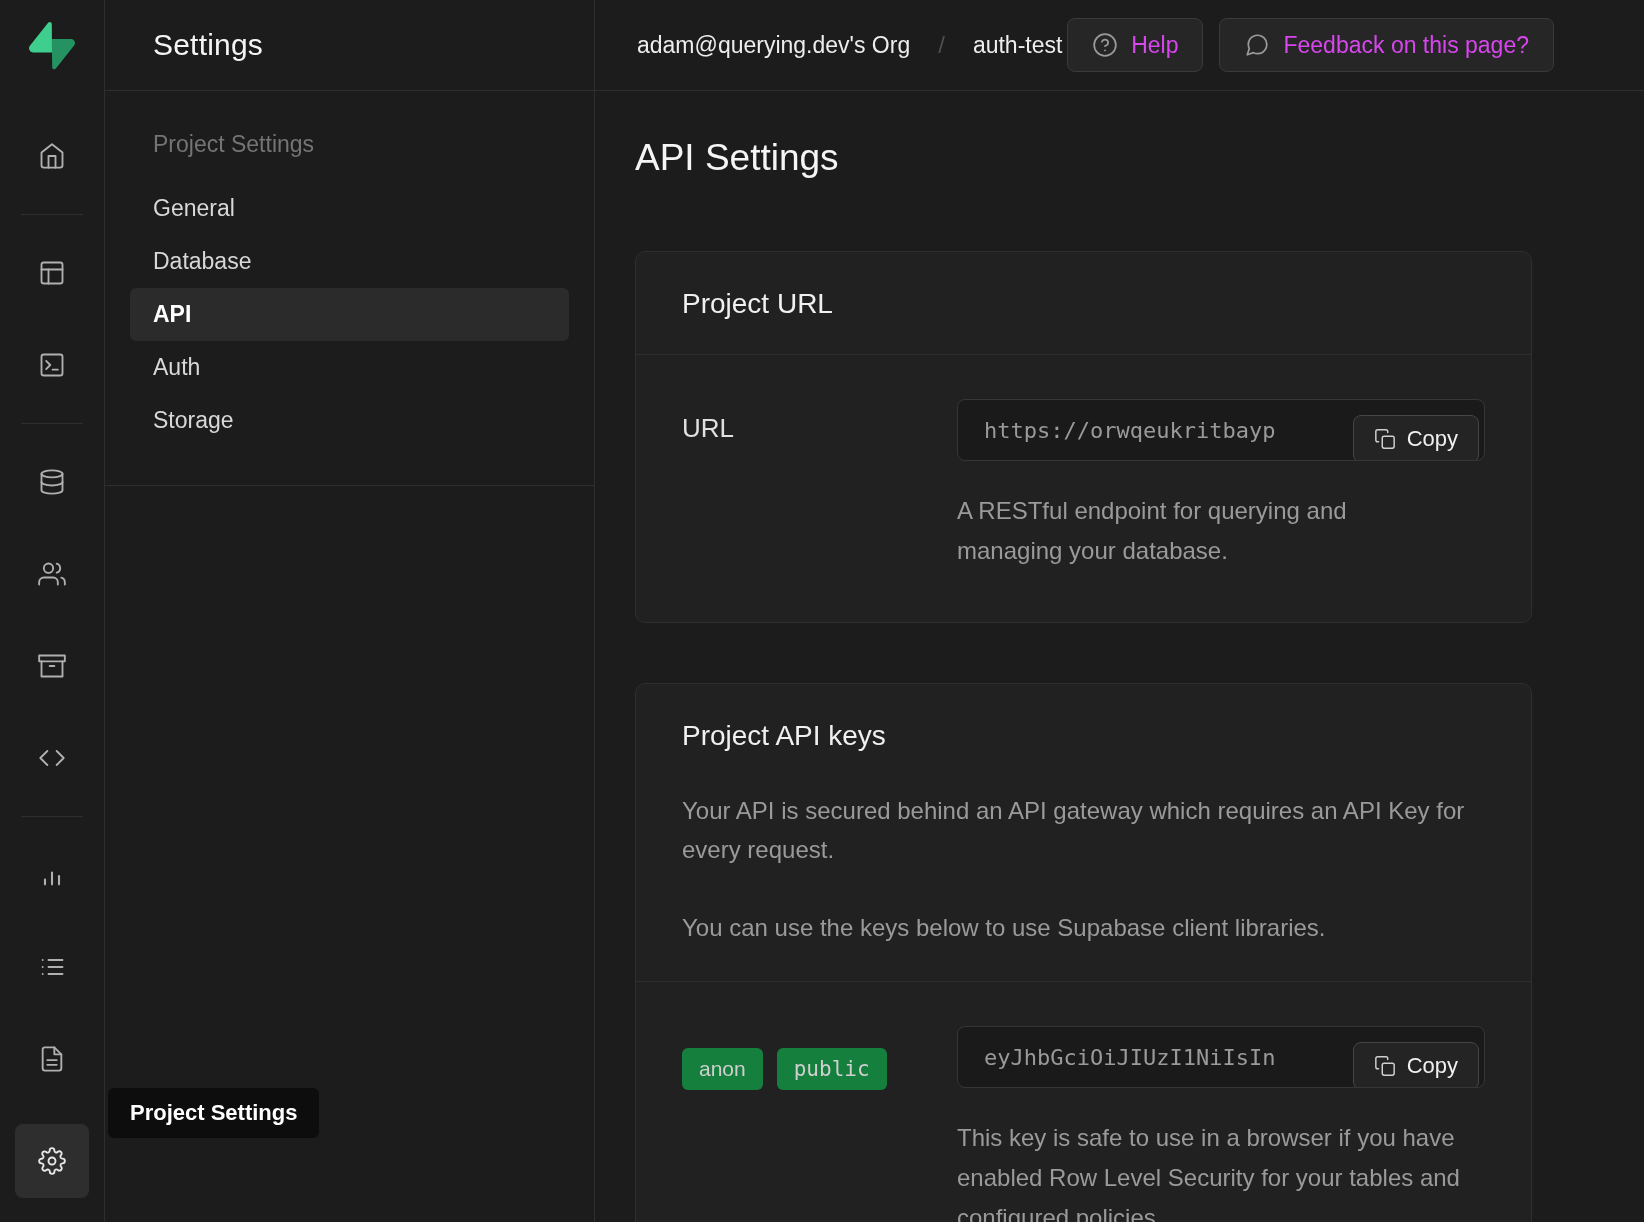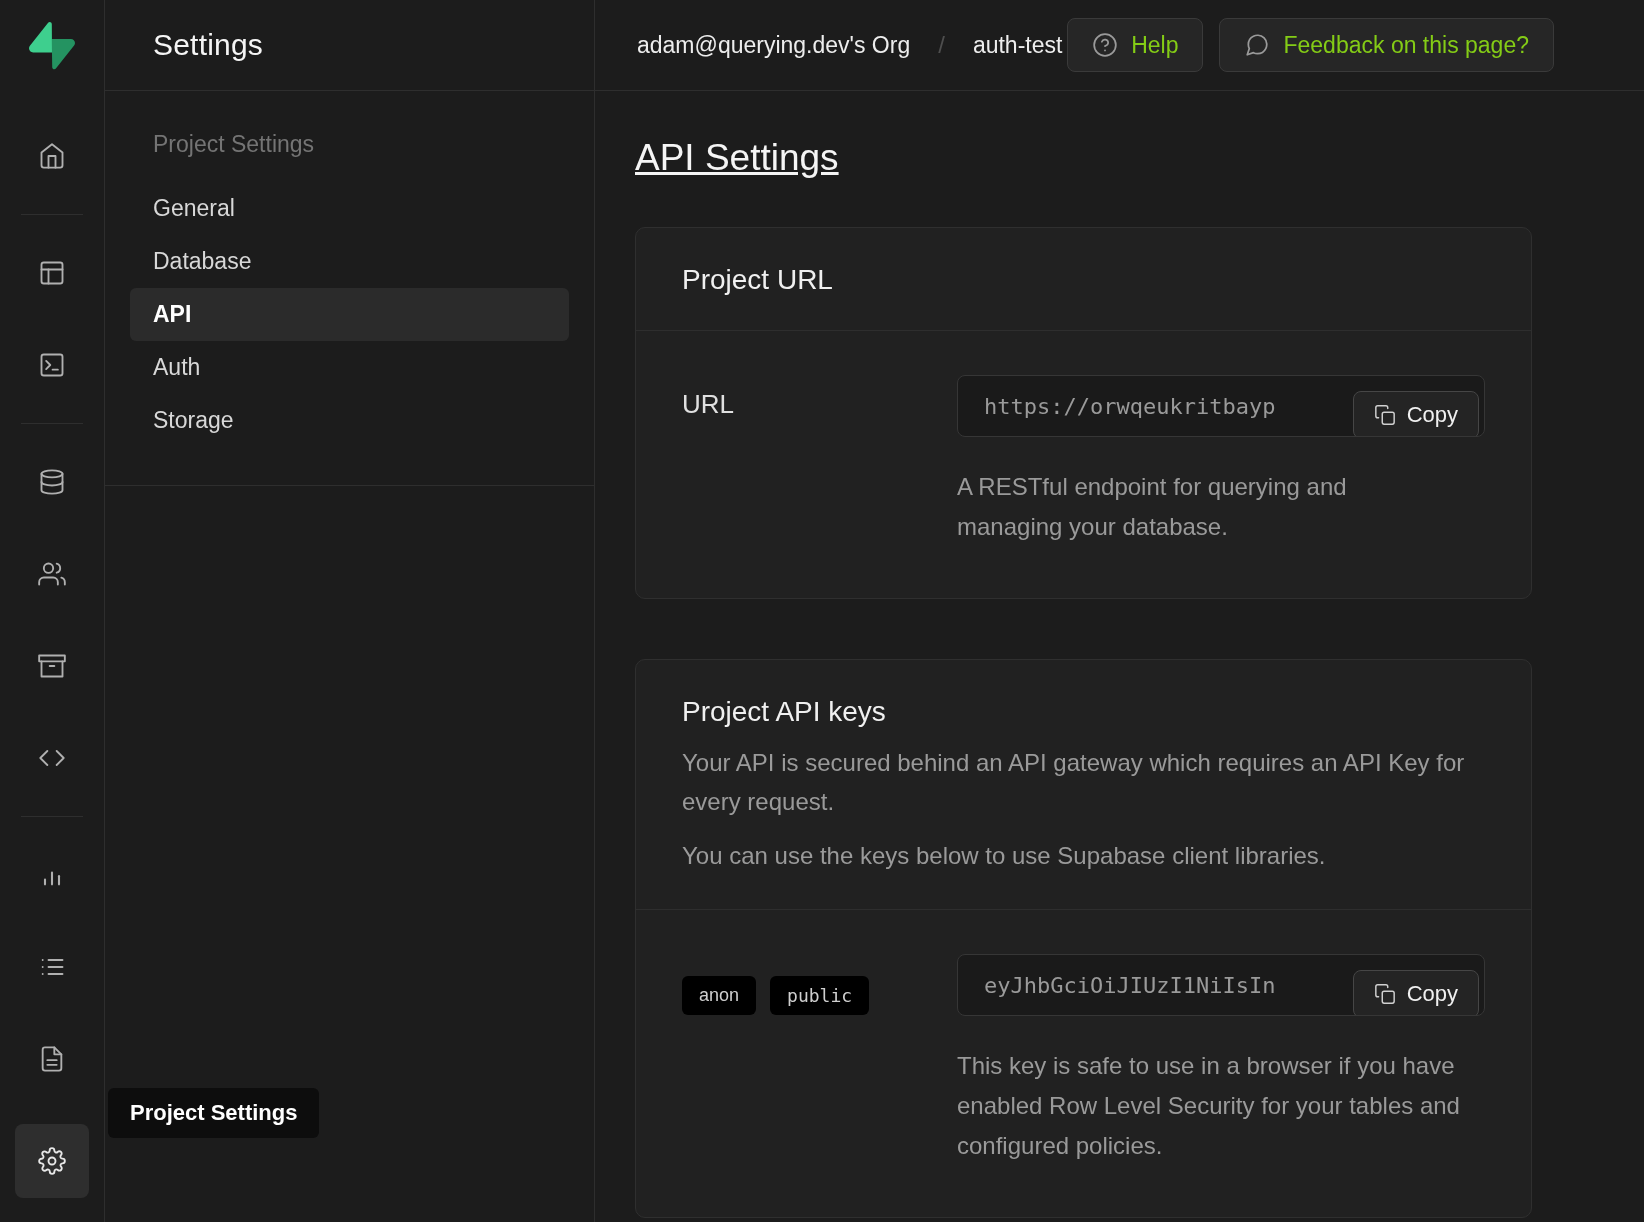--- a/index.html
+++ b/index.html
@@ -75,37 +75,37 @@
     border-bottom: 1px solid #2e2e2e;
   }
   .breadcrumb { display: flex; align-items: center; gap: 28px; font-size: 23px; }
   .crumb { color: #ededed; cursor: pointer; }
   .crumb-sep { color: #4e4e4e; font-size: 24px; }
   .topbar-actions { margin-left: auto; display: flex; gap: 16px; }
   .topbar-btn {
     display: flex; align-items: center; gap: 13px;
     background: #262626; border: 1px solid #3a3a3a;
     border-radius: 8px; height: 54px; padding: 16px 24px;
-    color: #84cc16; font-size: 23px; font-family: inherit; cursor: pointer;
+    color: #d946ef; font-size: 23px; font-family: inherit; cursor: pointer;
   }
   .topbar-btn svg { width: 26px; height: 26px; color: #9a9a9a; }
 
   
   .content { padding: 46px 112px 0 40px; overflow: hidden; flex: 1; }
-  .page-title { font-size: 37px; font-weight: 500; color: #f5f5f5; margin-bottom: 48px; text-decoration: underline; }
+  .page-title { font-size: 37px; font-weight: 500; color: #f5f5f5; margin-bottom: 72px; }
 
   .card {
     background: #212121;
     border: 1px solid #2f2f2f;
     border-radius: 10px;
     margin-bottom: 60px;
   }
   .card-header { padding: 36px 46px 34px 46px; border-bottom: 1px solid #2e2e2e; }
   .card-title { font-size: 28px; font-weight: 500; color: #f0f0f0; }
-  .card-header .card-desc { margin-top: 16px; }
+  .card-header .card-desc { margin-top: 40px; }
   .card-desc { font-size: 24px; color: #9a9a9a; line-height: 1.6; max-width: 820px; }
   .card-body { padding: 44px 46px 52px 46px; }
 
   .field-row { display: flex; align-items: flex-start; }
   .field-label-col { width: 275px; flex: 0 0 275px; padding-top: 14px; }
   .field-label { font-size: 26px; color: #e0e0e0; }
   .field-control { flex: 1; min-width: 0; }
 
   .input-wrap {
     position: relative; height: 62px;
@@ -126,22 +126,22 @@
     background: #242424; border: 1px solid #464646; border-radius: 8px;
     color: #f0f0f0; font-size: 22px; font-family: inherit; cursor: pointer;
   }
   .copy-btn svg { width: 22px; height: 22px; color: #d0d0d0; }
 
   .field-desc { margin-top: 30px; font-size: 24px; color: #9a9a9a; line-height: 1.65; max-width: 480px; }
   .field-desc.wide { max-width: 510px; }
 
   .badges { display: flex; gap: 14px; align-items: center; padding-top: 8px; }
   .badge {
-    background: #000000; border-radius: 6px;
-    padding: 9px 17px; font-size: 18px; color: #cfcfcf;
+    background: #15803d; border-radius: 6px;
+    padding: 9px 17px; font-size: 21px; color: #cfcfcf;
   }
   .badge.mono { font-family: "DejaVu Sans Mono", monospace; }
 </style>
 </head>
 <body>
 
 <div class="app">
 
   <nav class="icon-rail">
     <div class="rail-logo">

